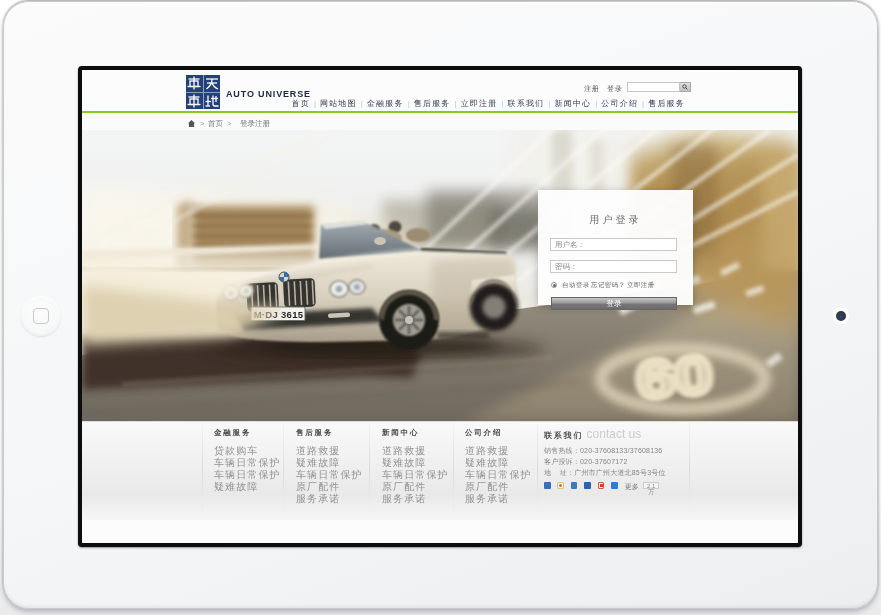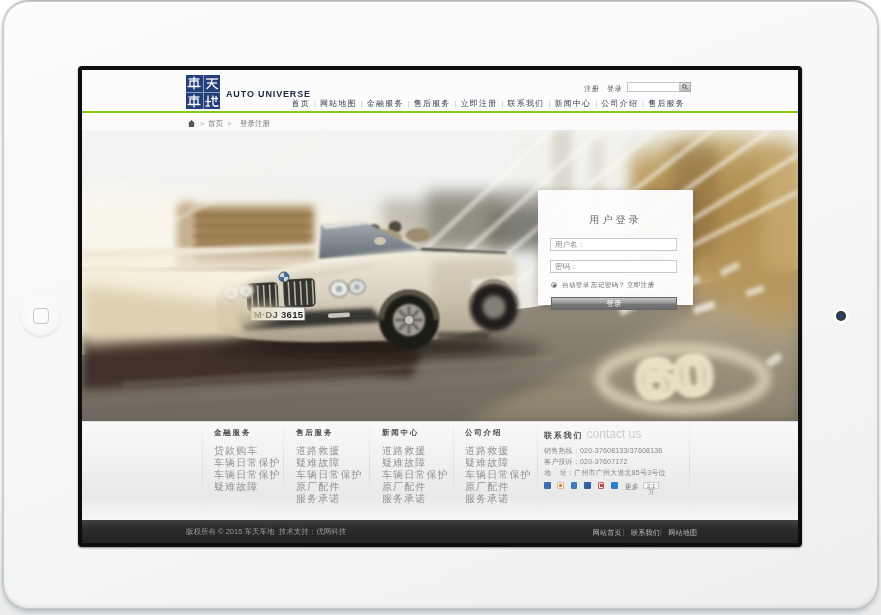--- a/index.html
+++ b/index.html
@@ -379,24 +379,14 @@
       <span class="sic" style="background:#3a6db5"></span>
       <span class="sic" style="background:#f8f3ea;border:1px solid #dcc08e;position:relative"><span style="position:absolute;left:1px;top:1px;width:3px;height:3px;border-radius:50%;background:#e06a28"></span></span>
       <span class="sic" style="background:#3c7bbe"></span>
       <span class="sic" style="background:#2d63a8"></span>
       <span class="sic" style="background:#f4f4f4;border:1px solid #cc5555;position:relative"><span style="position:absolute;left:1.2px;top:1.2px;width:3px;height:3px;background:#d43c2a"></span></span>
       <span class="sic" style="background:#2b7dd8"></span>
       <span style="font-size:7px;color:#777;vertical-align:top">更多</span>
       <span style="display:inline-block;width:16px;height:6.5px;border:1px solid #ccc;background:#f4f4f4;font-size:6px;color:#888;text-align:center;line-height:6px;vertical-align:top">2.1万</span>
     </div>
   </div>
-  <div id="dbar">
-    <div style="position:absolute;left:104px;top:7px">版权所有 © 2015 车天车地&nbsp;&nbsp;技术支持：优网科技</div>
-    <div style="position:absolute;left:0;top:7.5px;width:716px;height:10px;color:#bdbdbd;font-size:7px;letter-spacing:.3px">
-          <span style="position:absolute;left:510.7px">网站首页</span>
-          <span style="position:absolute;left:540.6px;color:#666">|</span>
-          <span style="position:absolute;left:548.9px">联系我们</span>
-          <span style="position:absolute;left:577.9px;color:#666">|</span>
-          <span style="position:absolute;left:586.2px">网站地图</span>
-        </div>
-  </div>
 </div>
   </div>
 
 </body></html>

